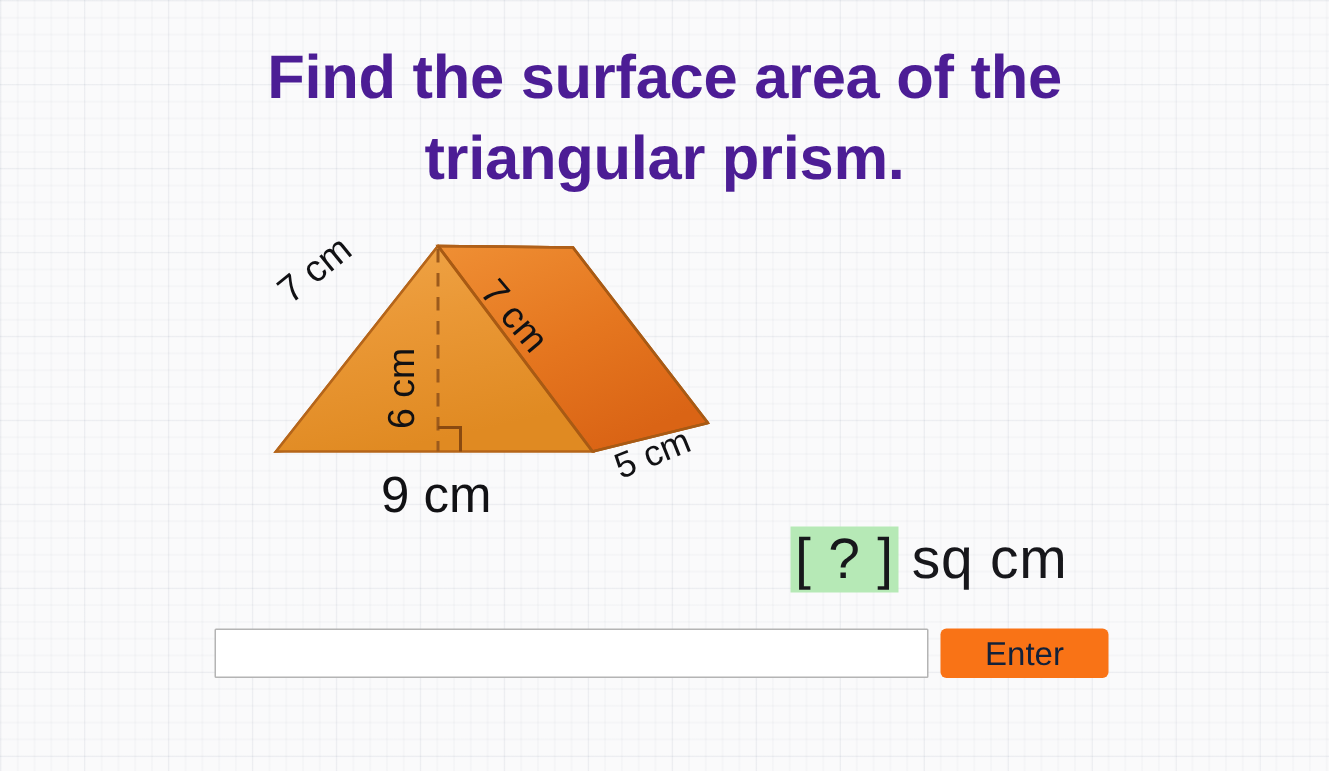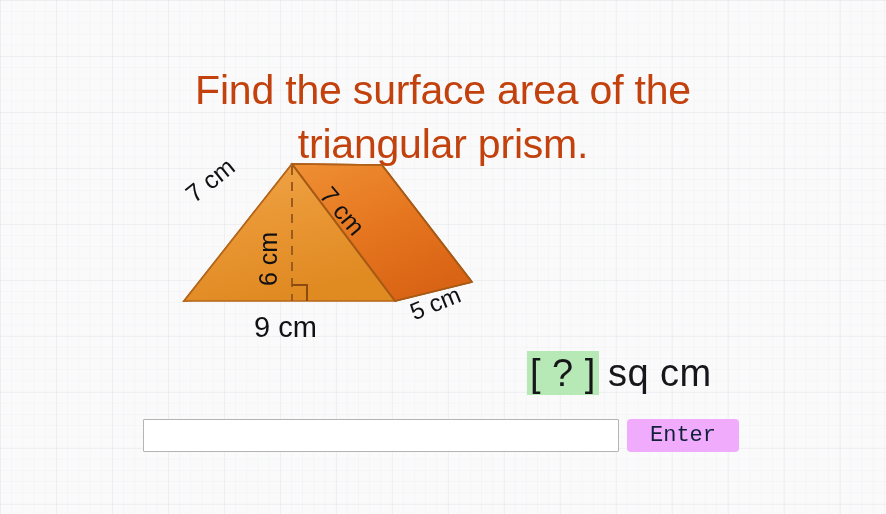--- a/index.html
+++ b/index.html
@@ -37,25 +37,24 @@
 
   
   #question-title {
     position: absolute;
     left: 143px;
     top: 24px;
     width: 600px;
     text-align: center;
     font-size: 41px;
     line-height: 54px;
-    color: #c2410c;
-    font-weight: 400;
+    color: #4c1d95;
+    font-weight: 700;
     letter-spacing: -0.2px;
     white-space: pre-line;
-    margin-top: 39px;
   }
 
   
   #figure-wrap {
     position: absolute;
     left: 168px;
     top: 148px;
     width: 330px;
     height: 200px;
   }
@@ -96,21 +95,21 @@
   #label-depth-5 {
     left: 238px;
     top: 152px;
     font-size: 24px;
     transform: rotate(-22deg);
     transform-origin: left top;
   }
   #label-base-9 {
     left: 86px;
     top: 163px;
-    font-size: 29px;
+    font-size: 34px;
   }
 
   
   #answer-line {
     position: absolute;
     left: 527px;
     top: 325px;
     font-size: 38px;
     color: #17171b;
     white-space: nowrap;
@@ -143,24 +142,24 @@
     font-family: "Liberation Sans", sans-serif;
     font-size: 16px;
     color: #1b1b1f;
     padding: 2px 6px;
     outline: none;
     border-radius: 1px;
   }
   #enter-button {
     margin-left: 8px;
     width: 112px;
-    background-color: #f0abfc;
+    background-color: #f97316;
     border: none;
     border-radius: 4px;
-    font-family: Liberation Mono, monospace;
+    font-family: Liberation Sans, sans-serif;
     font-size: 22px;
     color: #12213a;
     cursor: pointer;
     line-height: 1;
   }
 </style>
 </head>
 <body>
 
 <div id="page-bg"></div>

